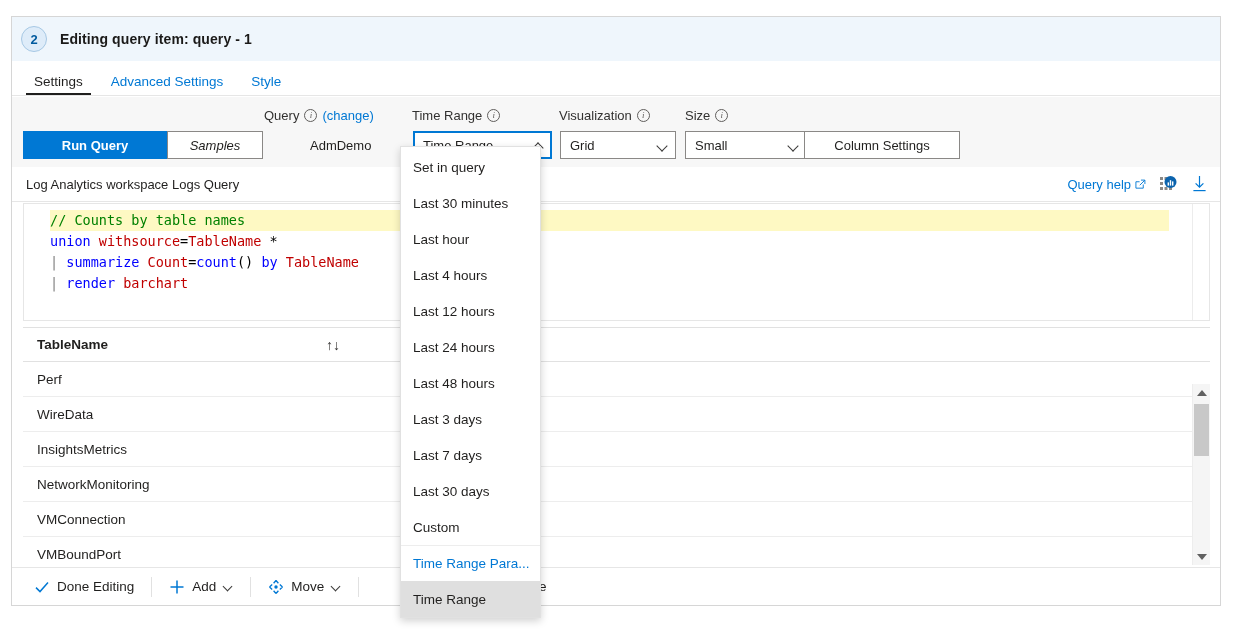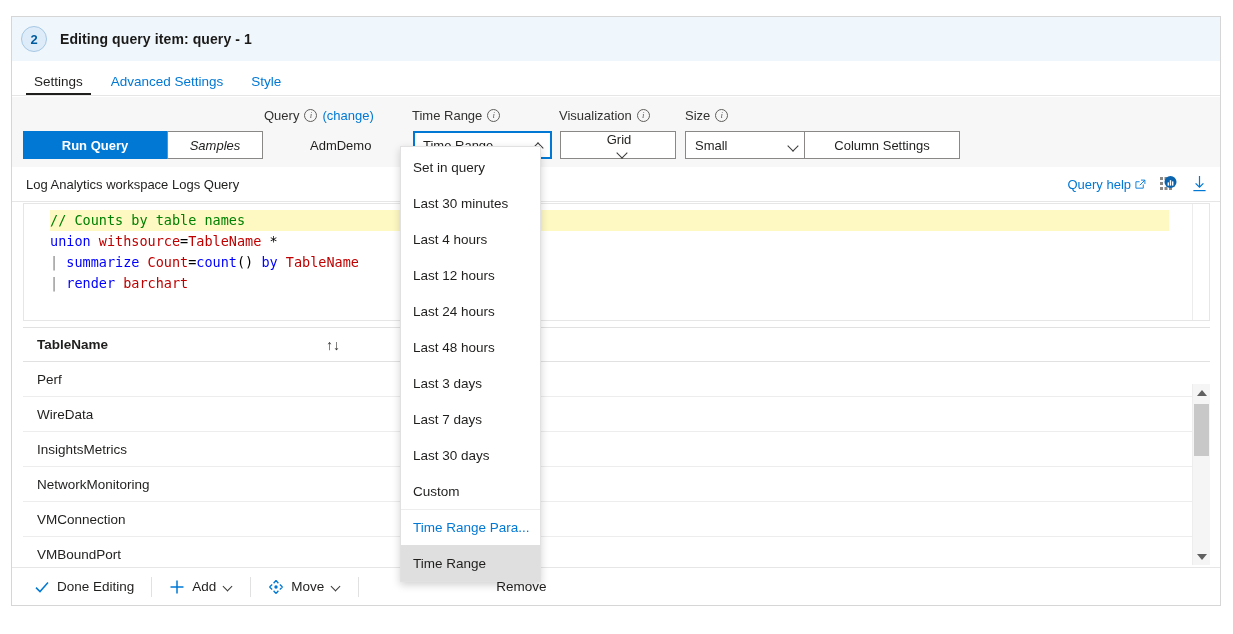--- a/index.html
+++ b/index.html
@@ -518,21 +518,21 @@
         <div class="btn" style="left:155px; width:96px;font-style:italic;">
           <span>Samples</span>
         </div>
         <div class="statictext" style="left:262px;">AdmDemo</div>
 
         <div class="combo open" style="left:401px; width:139px;">
           <span>Time Range</span>
           <span class="chev up"></span>
         </div>
 
-        <div class="combo" style="left:548px; width:116px;flex-direction:column;">
+        <div class="combo" style="left:548px; width:116px;">
           <span>Grid</span>
           <span class="chev"></span>
         </div>
 
         <div class="combo" style="left:673px; width:122px;">
           <span>Small</span>
           <span class="chev"></span>
         </div>
 
         <div class="btn" style="left:792px; width:156px;">
@@ -662,20 +662,21 @@
       <div class="fbtn" style="padding-left:128px;">
         <span>Remove</span>
       </div>
     </div>
 
   </div>
 
   <div class="dropdown" id="dropdown">
       <div class="dd-item">Set in query</div>
       <div class="dd-item">Last 30 minutes</div>
+      <div class="dd-item">Last hour</div>
       <div class="dd-item">Last 4 hours</div>
       <div class="dd-item">Last 12 hours</div>
       <div class="dd-item">Last 24 hours</div>
       <div class="dd-item">Last 48 hours</div>
       <div class="dd-item">Last 3 days</div>
       <div class="dd-item">Last 7 days</div>
       <div class="dd-item">Last 30 days</div>
       <div class="dd-item">Custom</div>
       <div class="dd-item link">Time Range Para...</div>
       <div class="dd-item selected">Time Range</div>

